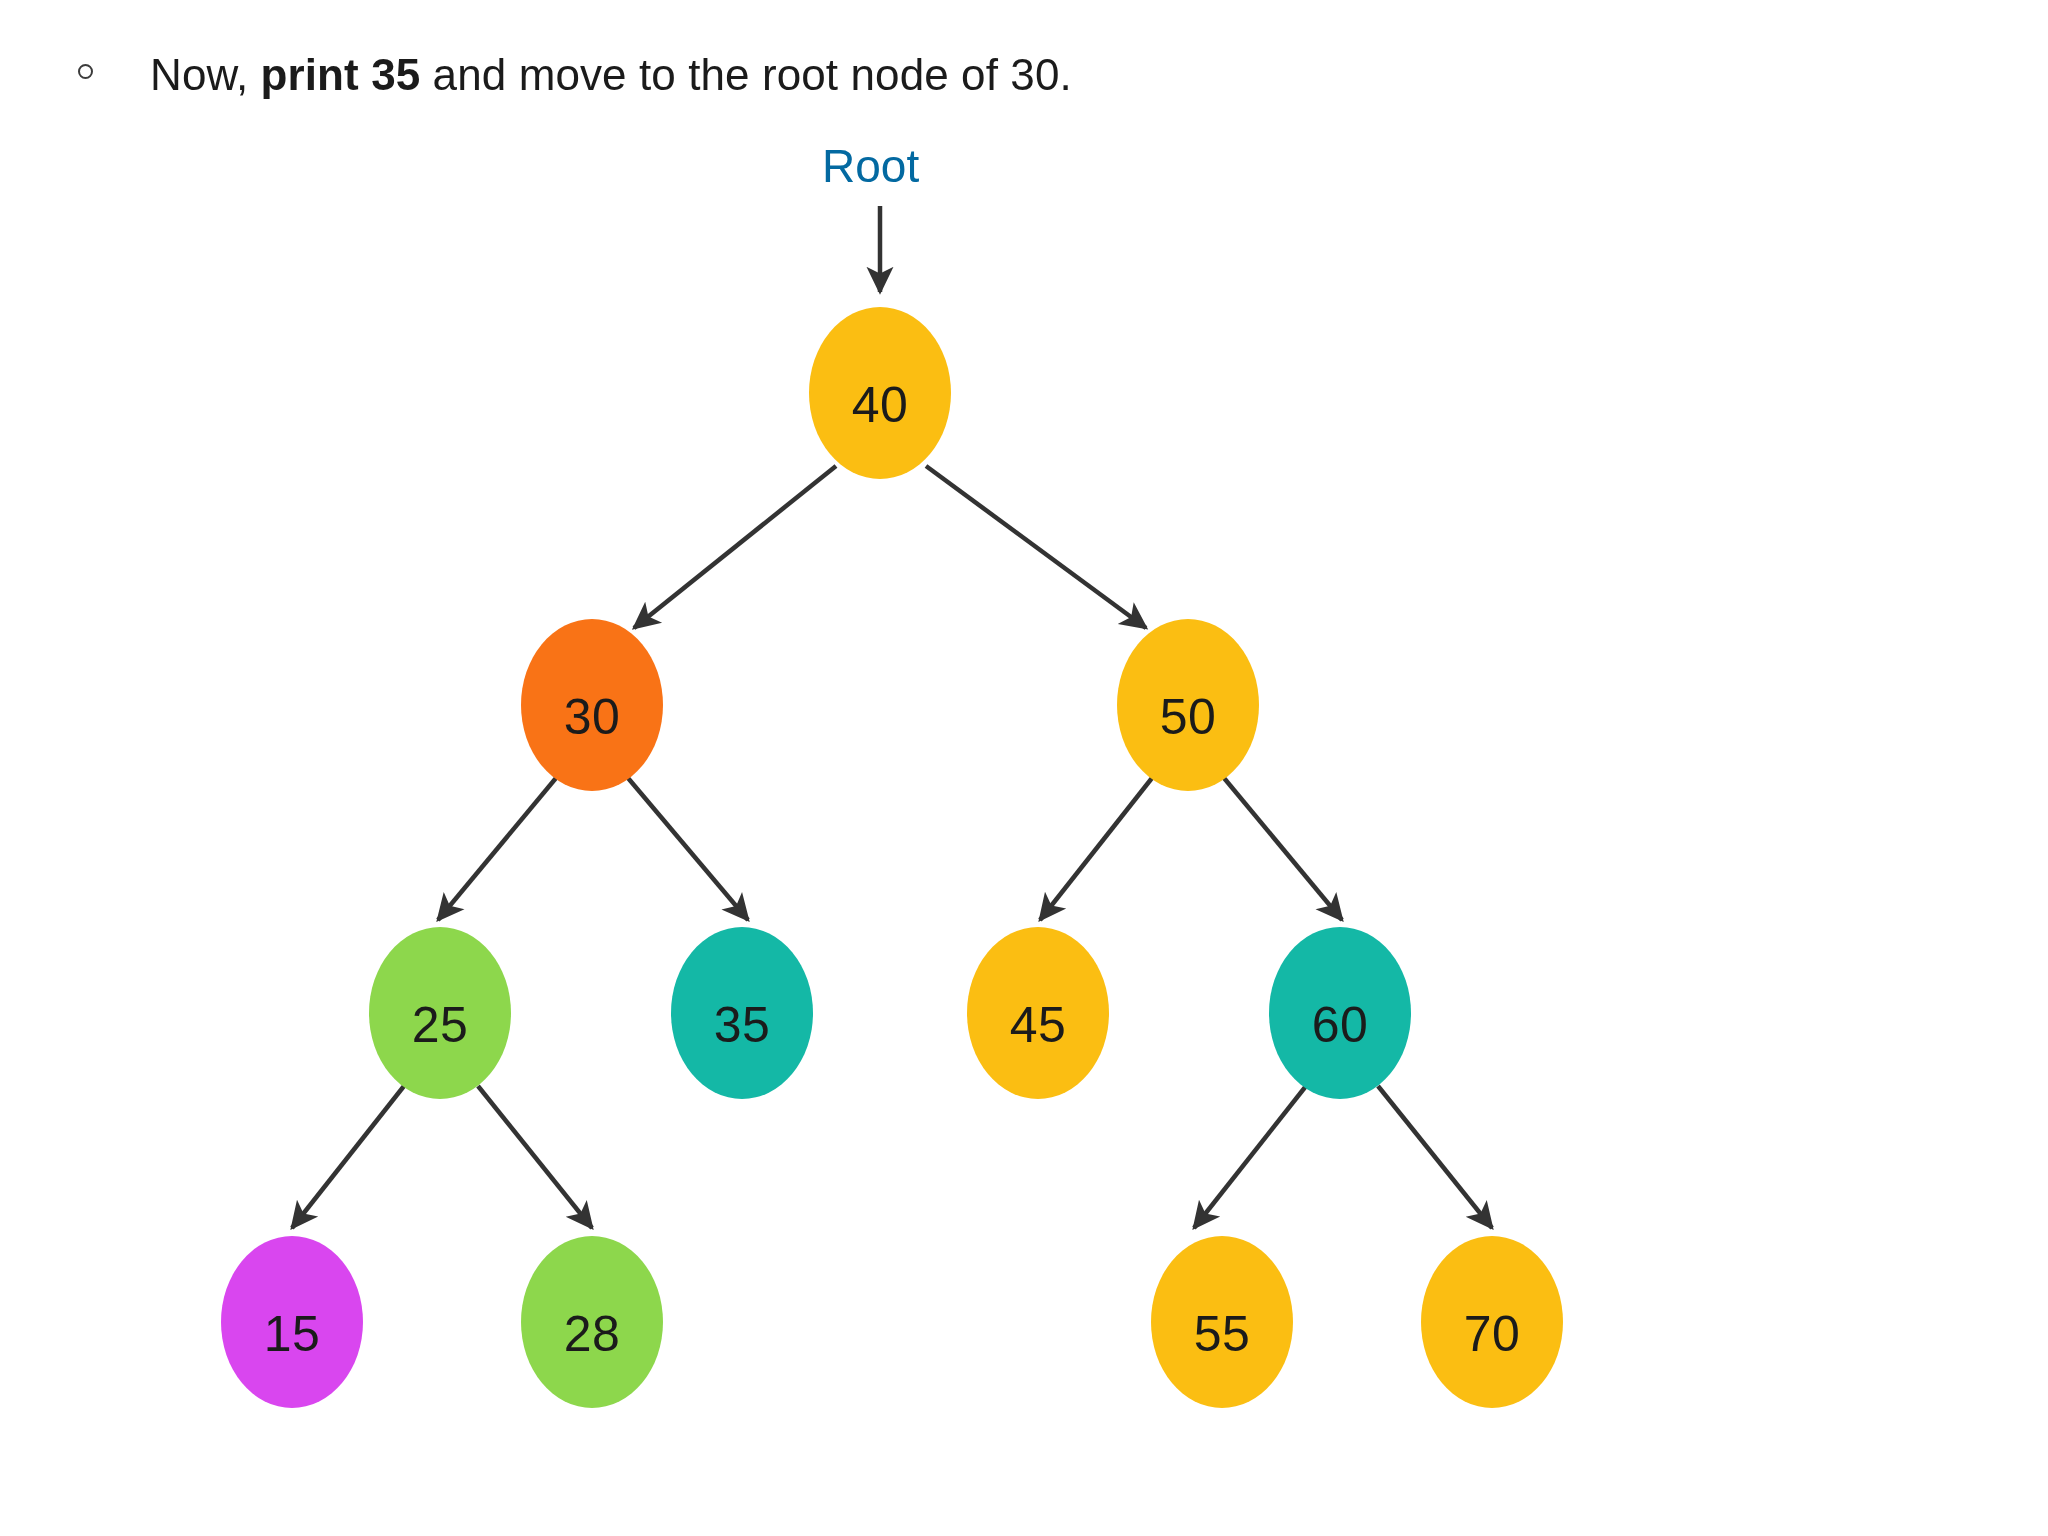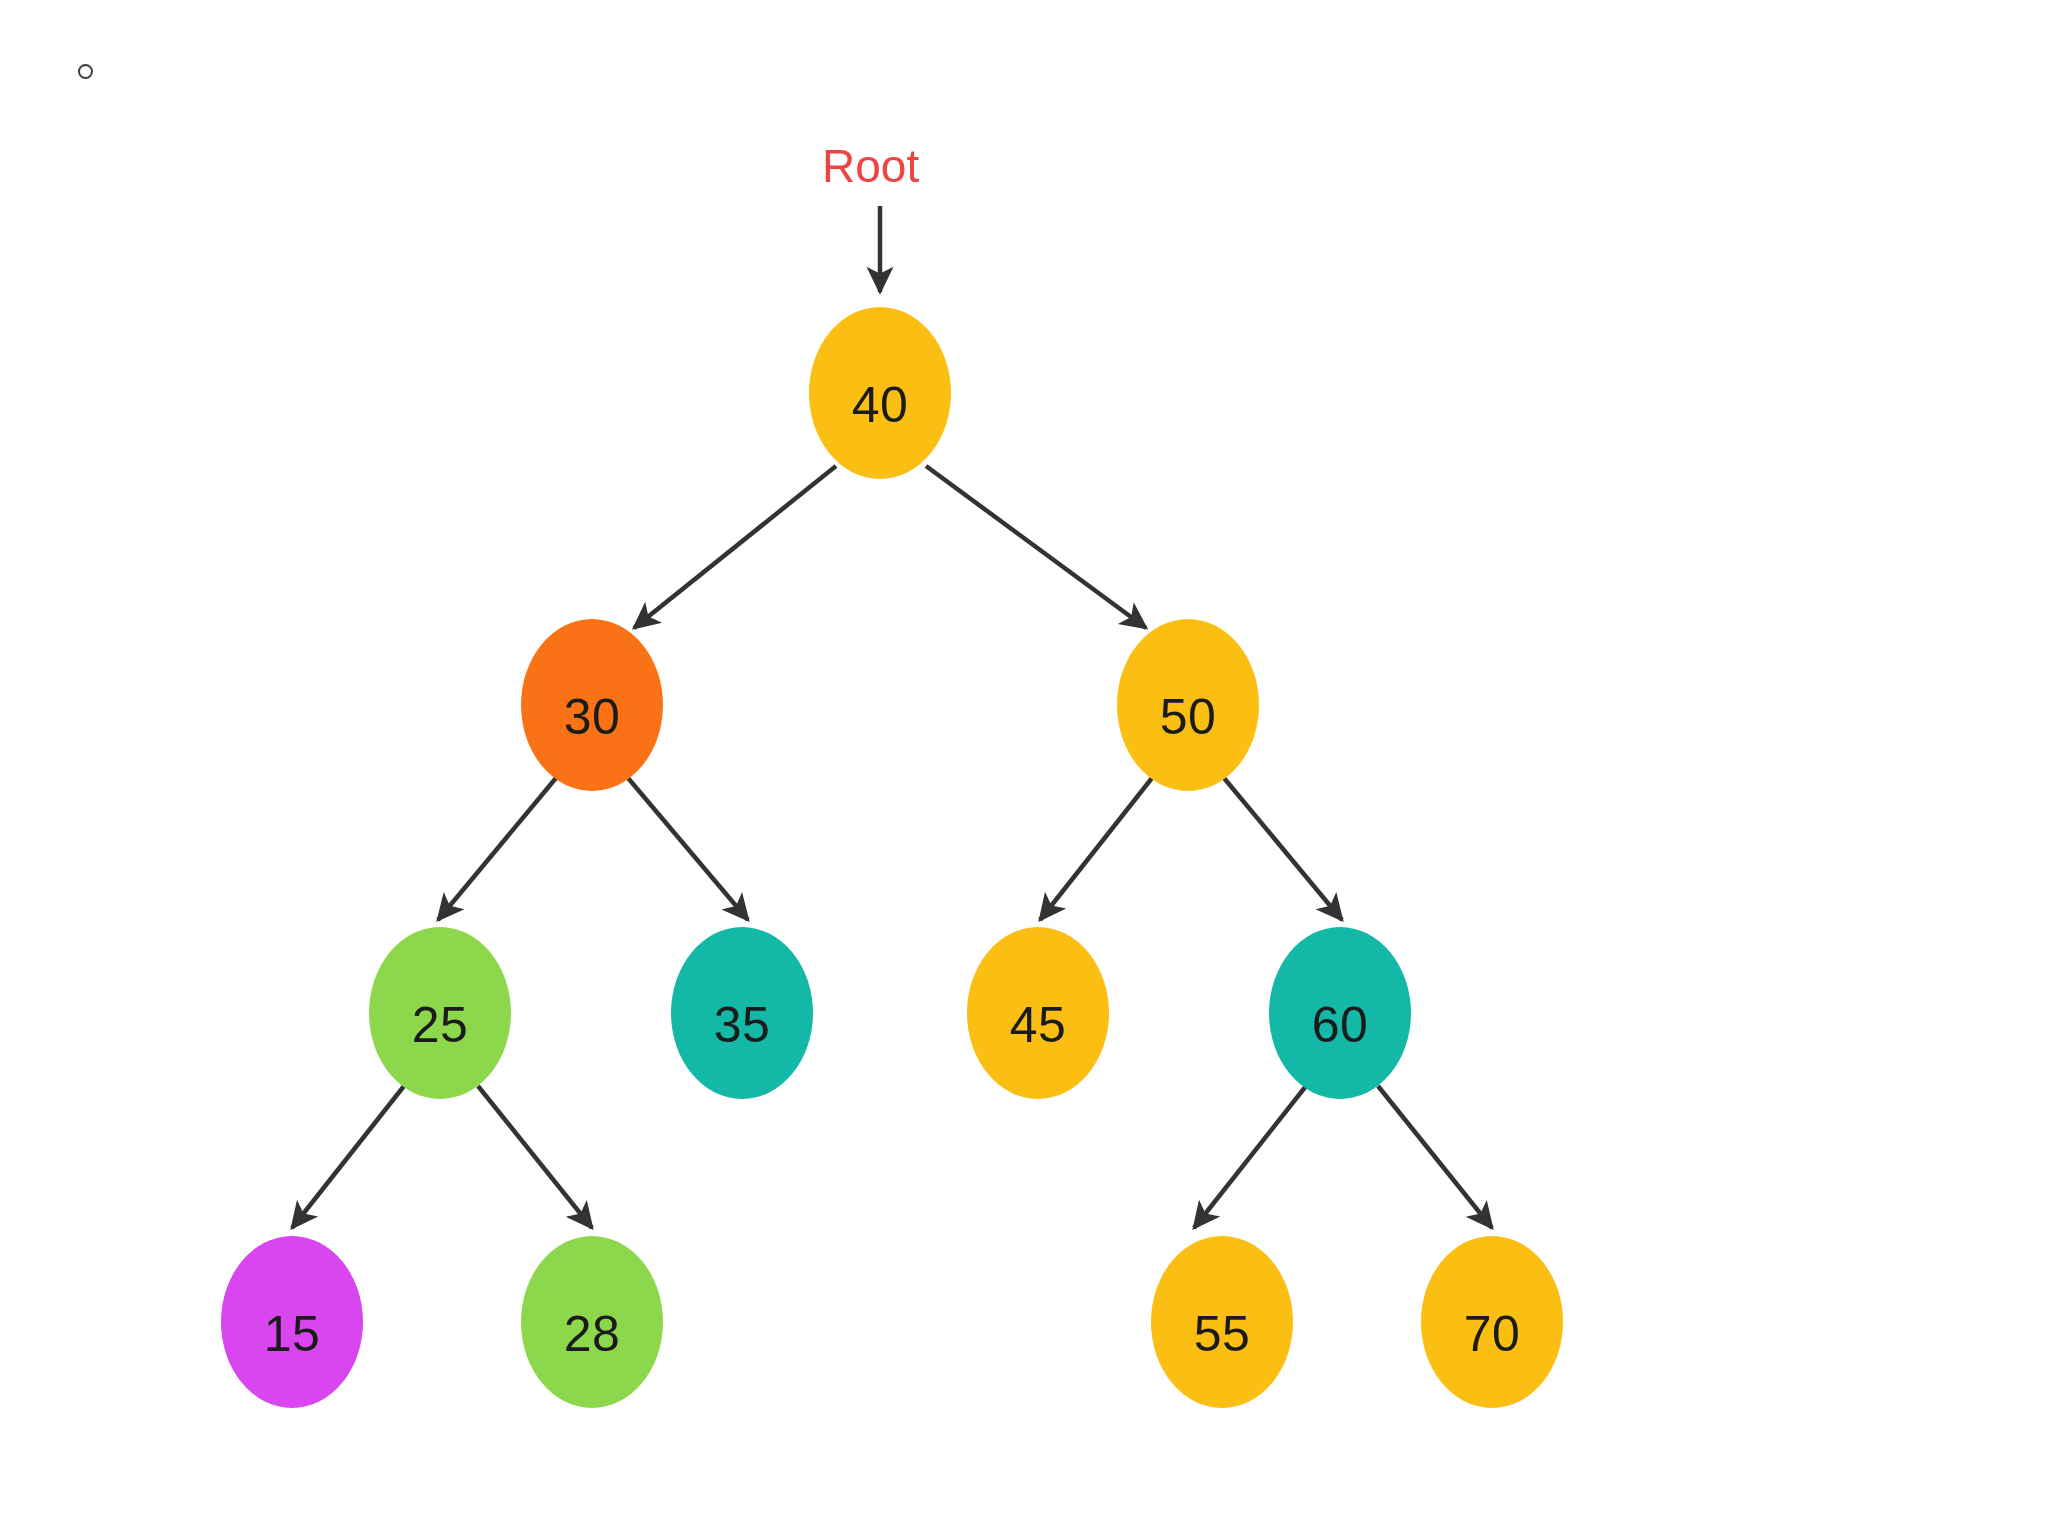--- a/index.html
+++ b/index.html
@@ -51,21 +51,21 @@
     font-weight: 700;
   }
 
   
   .root-label {
     position: absolute;
     left: 822px;
     top: 138px;
     font-size: 46px;
     line-height: 56px;
-    color: #ef4444;
+    color: #0369a1;
     white-space: nowrap;
   }
 
   
   .tree-canvas {
     position: absolute;
     left: 0;
     top: 0;
     width: 2048px;
     height: 1536px;
@@ -97,20 +97,21 @@
     font-family: "Liberation Sans", sans-serif;
     letter-spacing: 0.5px;
     margin-top: 24px;
   }
 </style>
 </head>
 <body>
 
 <div class="caption-row">
   <span class="bullet-marker"></span>
+  <div class="caption-text"><span>Now, </span><span class="strong">print 35</span><span> and move to the root node of 30.</span></div>
 </div>
 
 <div class="root-label">Root</div>
 
 <div class="tree-canvas">
 
   <svg class="edge-layer" viewBox="0 0 2048 1536" width="2048" height="1536" xmlns="http://www.w3.org/2000/svg">
     <defs>
       <marker id="arrowhead" markerWidth="7" markerHeight="7" refX="5.6" refY="3.2" orient="auto" markerUnits="strokeWidth">
         <path d="M0,0.2 L6.2,3.2 L0,6.2 L1.5,3.2 Z" fill="#333333"></path>

